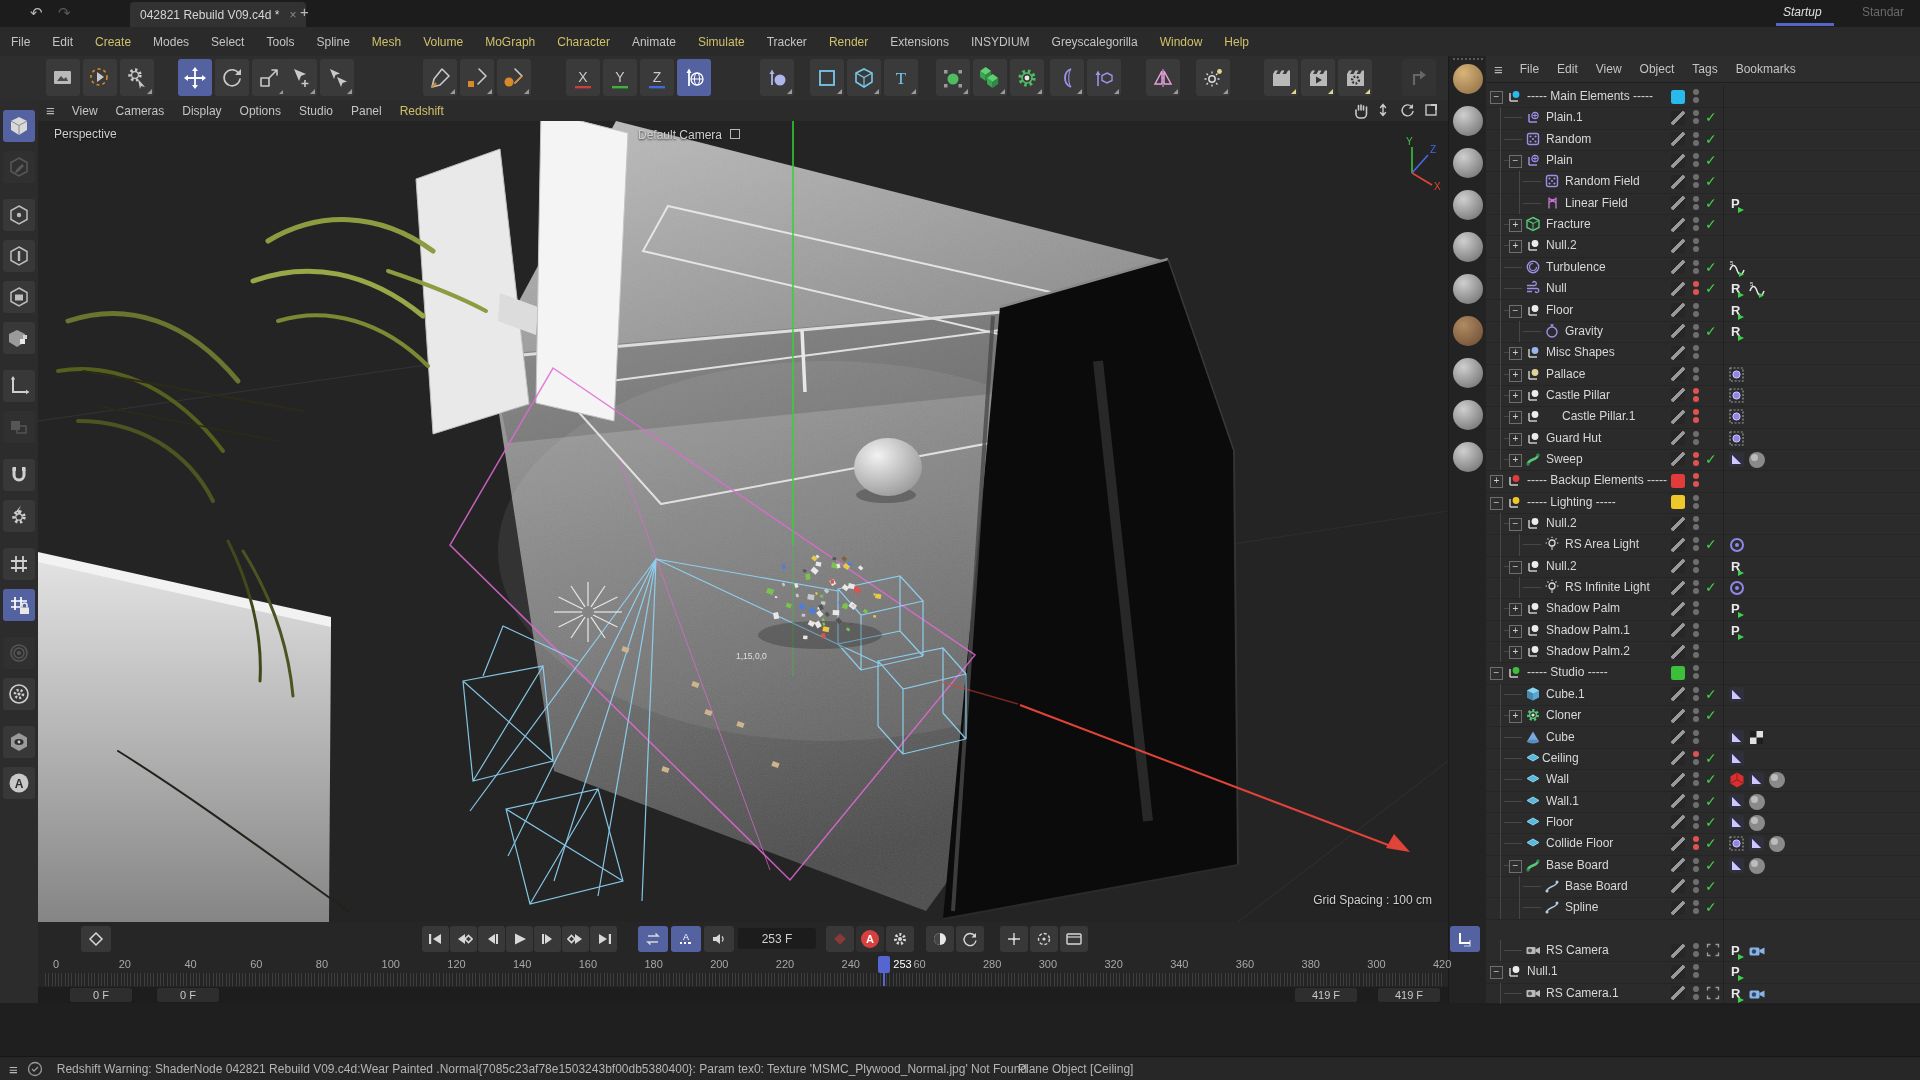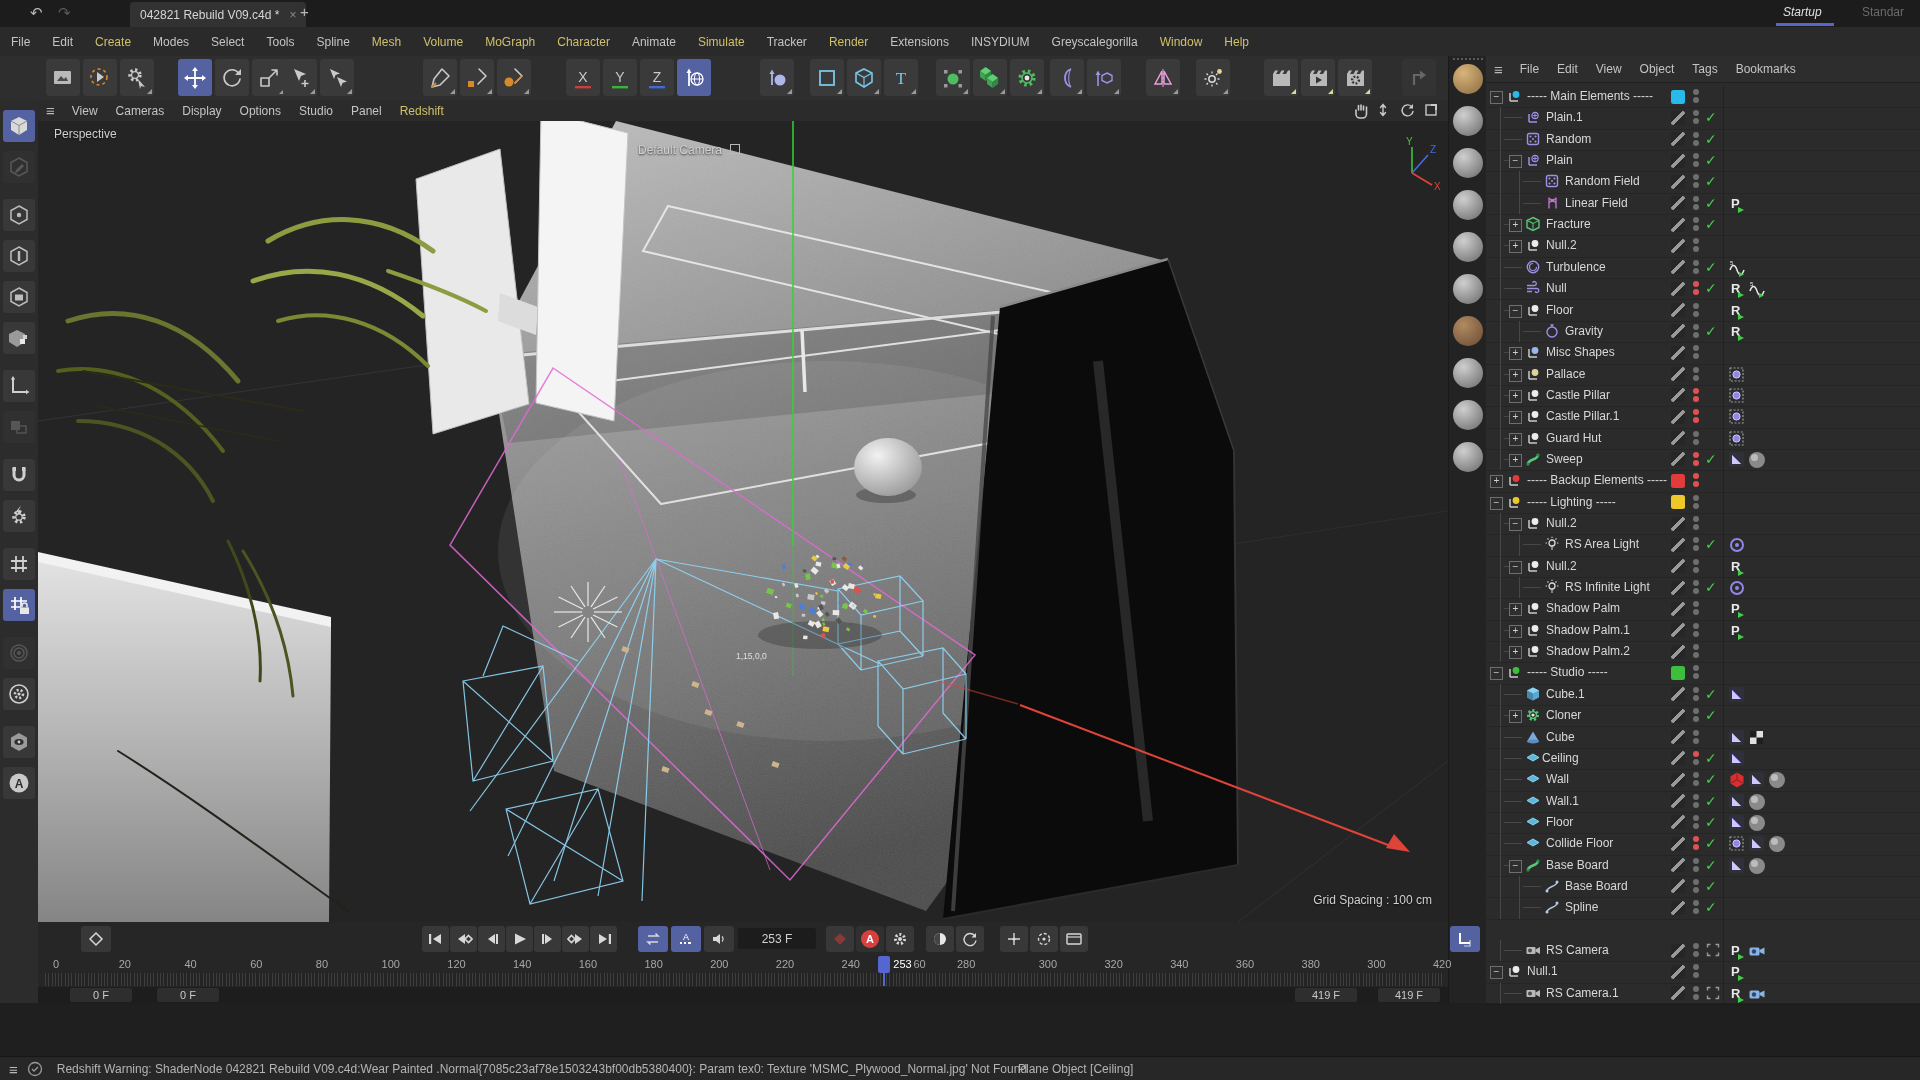--- a/index.html
+++ b/index.html
@@ -619,21 +619,21 @@
             <rect x="585" y="525" width="7" height="5" fill="#cdb48e" transform="rotate(20 585 525)"></rect>
             <rect x="735" y="640" width="7" height="5" fill="#cdb48e" transform="rotate(20 735 640)"></rect>
             <rect x="668" y="588" width="7" height="5" fill="#cdb48e" transform="rotate(20 668 588)"></rect>
           </g>
           <text id="debris-label" x="698" y="538" font-size="8.5" fill="#e0e0e0" font-family="Liberation Sans">1,15,0,0</text>
           <path d="M900 560L980 583" stroke="#e04438" stroke-width="1.6" opacity="0.5"></path>
           <path d="M982 584L1358 727" stroke="#e04438" stroke-width="2"></path>
           <path d="M1372 731L1348 727L1356 713Z" fill="#e04438"></path>
         </svg></div>
     <div class="vp-label" style="left:16px;top:6px;">Perspective</div>
-    <div class="vp-label" style="left:600px;top:22px;">
+    <div class="vp-label" style="left:600px;top:7px;">
       <span>Default Camera</span>
       <span style="display:inline-block;width:8px;height:8px;border:1px solid #b8b8b8;margin-left:5px;"></span>
     </div>
     <div class="vp-label" style="right:16px;top:772px;">Grid Spacing : 100 cm</div>
     <div class="abs" style="left:1358px;top:14px;">
       <svg width="48" height="56" viewBox="0 0 48 56">
         <path d="M16 38V12" stroke="#3cc43c" stroke-width="1.6"></path>
         <path d="M16 38L32 20" stroke="#4868e8" stroke-width="1.6"></path>
         <path d="M16 38L36 50" stroke="#e04438" stroke-width="1.6"></path>
         <text x="10" y="10" font-size="10" fill="#3cc43c">Y</text>
@@ -945,21 +945,21 @@
             </svg></div>
         </div>
         <div class="omrow" style="top: 320.25px;">
           <div style="position: absolute; left: 14px; top: 0px; width: 1px; height: 100%; background: rgb(71, 71, 71);"></div>
           <div style="position: absolute; left: 18px; top: 10px; width: 18px; height: 1px; background: rgb(71, 71, 71);"></div>
           <div class="exbox" style="left: 23px;">+</div>
           <div style="position: absolute; left: 39px; top: 2px; width: 16px; height: 16px;"><svg width="16" height="16" viewBox="0 0 16 16">
               <path d="M4 13V5M4 13h8" stroke="#c9c9c9" stroke-width="1.5" fill="none"></path>
               <circle cx="10" cy="6.5" r="3.4" fill="#ececec"></circle>
             </svg></div>
-          <div class="lbl" style="left: 60px;">Castle Pillar.1</div>
+          <div class="lbl" style="left: 76px;">Castle Pillar.1</div>
           <div class="chip pencil"></div>
           <div class="dotcol">
             <i class="red"></i>
             <i class="red"></i>
           </div>
           <div class="tag" style="left: 242px;"><svg width="18" height="18" viewBox="0 0 18 18">
               <rect x="2" y="2" width="13" height="13" fill="none" stroke="#9a9a9a" stroke-width="1.2" stroke-dasharray="2 1.6"></rect>
               <circle cx="8.5" cy="8.5" r="3.6" fill="#8f86e8" stroke="#cfc8ff" stroke-width="1"></circle>
             </svg></div>
         </div>
@@ -1503,21 +1503,21 @@
         <span class="rlabel" style="left: 270.856px;">80</span>
         <span class="rlabel" style="left: 336.57px;">100</span>
         <span class="rlabel" style="left: 402.284px;">120</span>
         <span class="rlabel" style="left: 467.998px;">140</span>
         <span class="rlabel" style="left: 533.712px;">160</span>
         <span class="rlabel" style="left: 599.426px;">180</span>
         <span class="rlabel" style="left: 665.14px;">200</span>
         <span class="rlabel" style="left: 730.854px;">220</span>
         <span class="rlabel" style="left: 796.568px;">240</span>
         <span class="rlabel" style="left: 862.282px;">260</span>
-        <span class="rlabel" style="left: 912px;">280</span>
+        <span class="rlabel" style="left: 938px;">280</span>
         <span class="rlabel" style="left: 993.71px;">300</span>
         <span class="rlabel" style="left: 1059.42px;">320</span>
         <span class="rlabel" style="left: 1125.14px;">340</span>
         <span class="rlabel" style="left: 1190.85px;">360</span>
         <span class="rlabel" style="left: 1256.57px;">380</span>
         <span class="rlabel" style="left: 1322.28px;">300</span>
         <span class="rlabel" style="left: 1387.99px;">420</span>
         <div style="position: absolute; left: 833.282px; top: 0px; width: 12px; height: 17px; background: rgb(85, 102, 208); border-radius: 2px; z-index: 2;"></div>
         <div style="position: absolute; left: 846.282px; top: 2px; font-size: 11px; color: rgb(255, 255, 255); background: rgb(38, 38, 38); padding: 0px 2px; z-index: 2;">253</div>
       </div>

